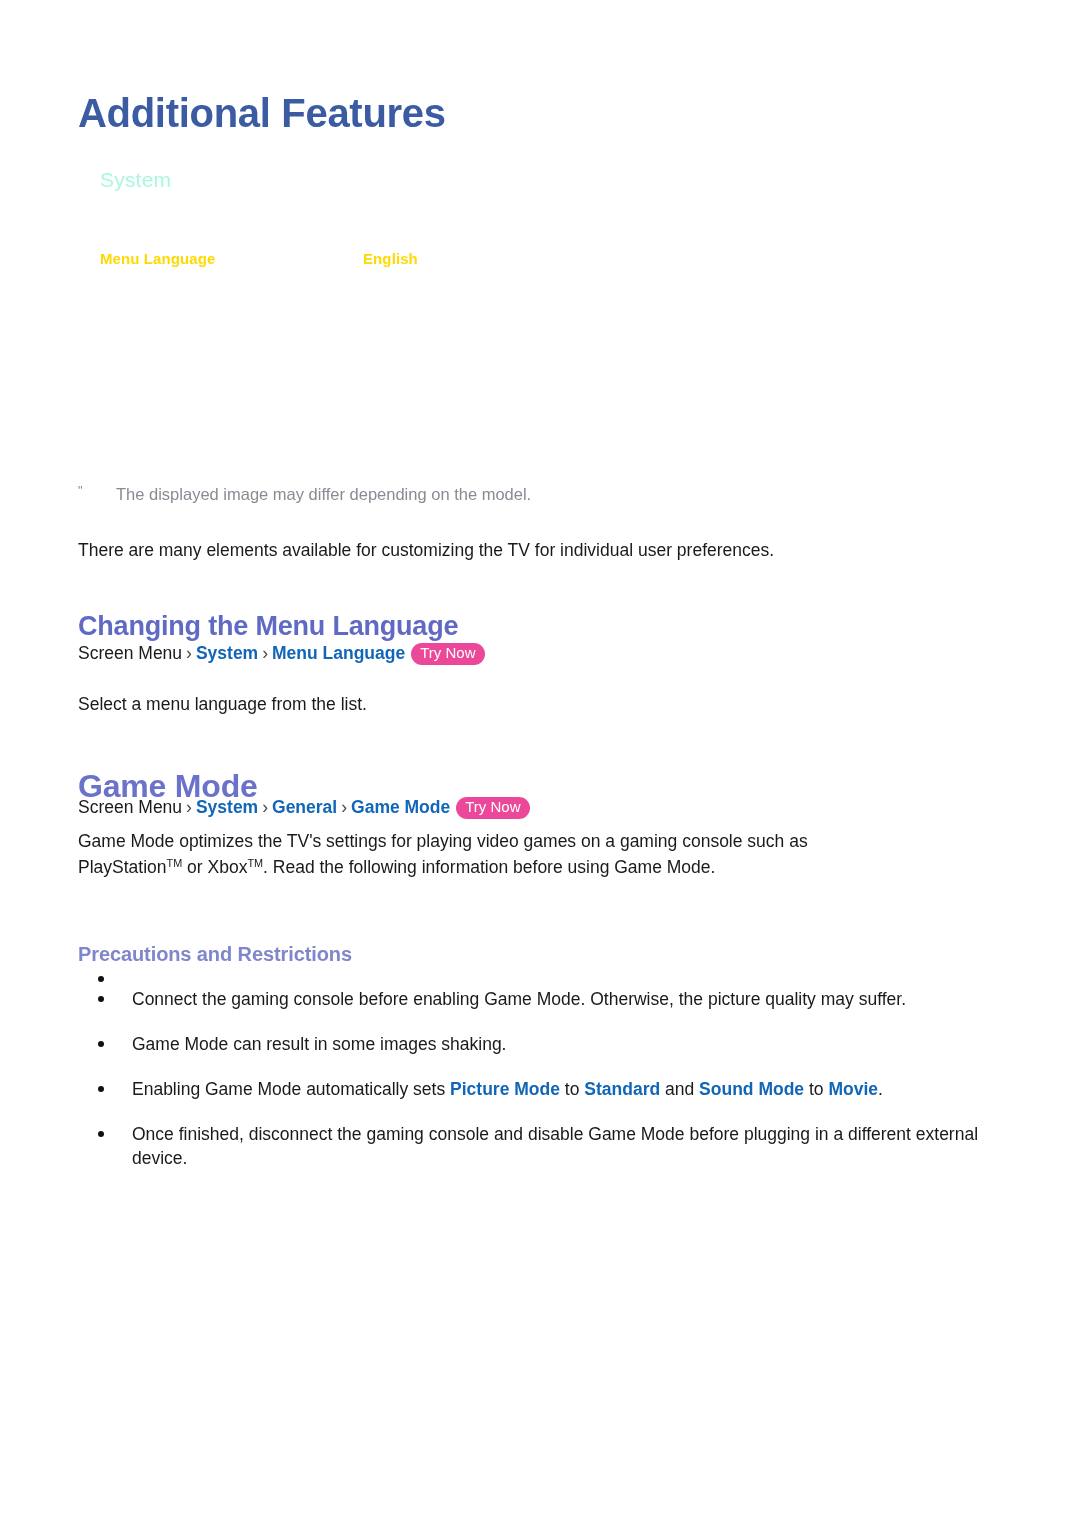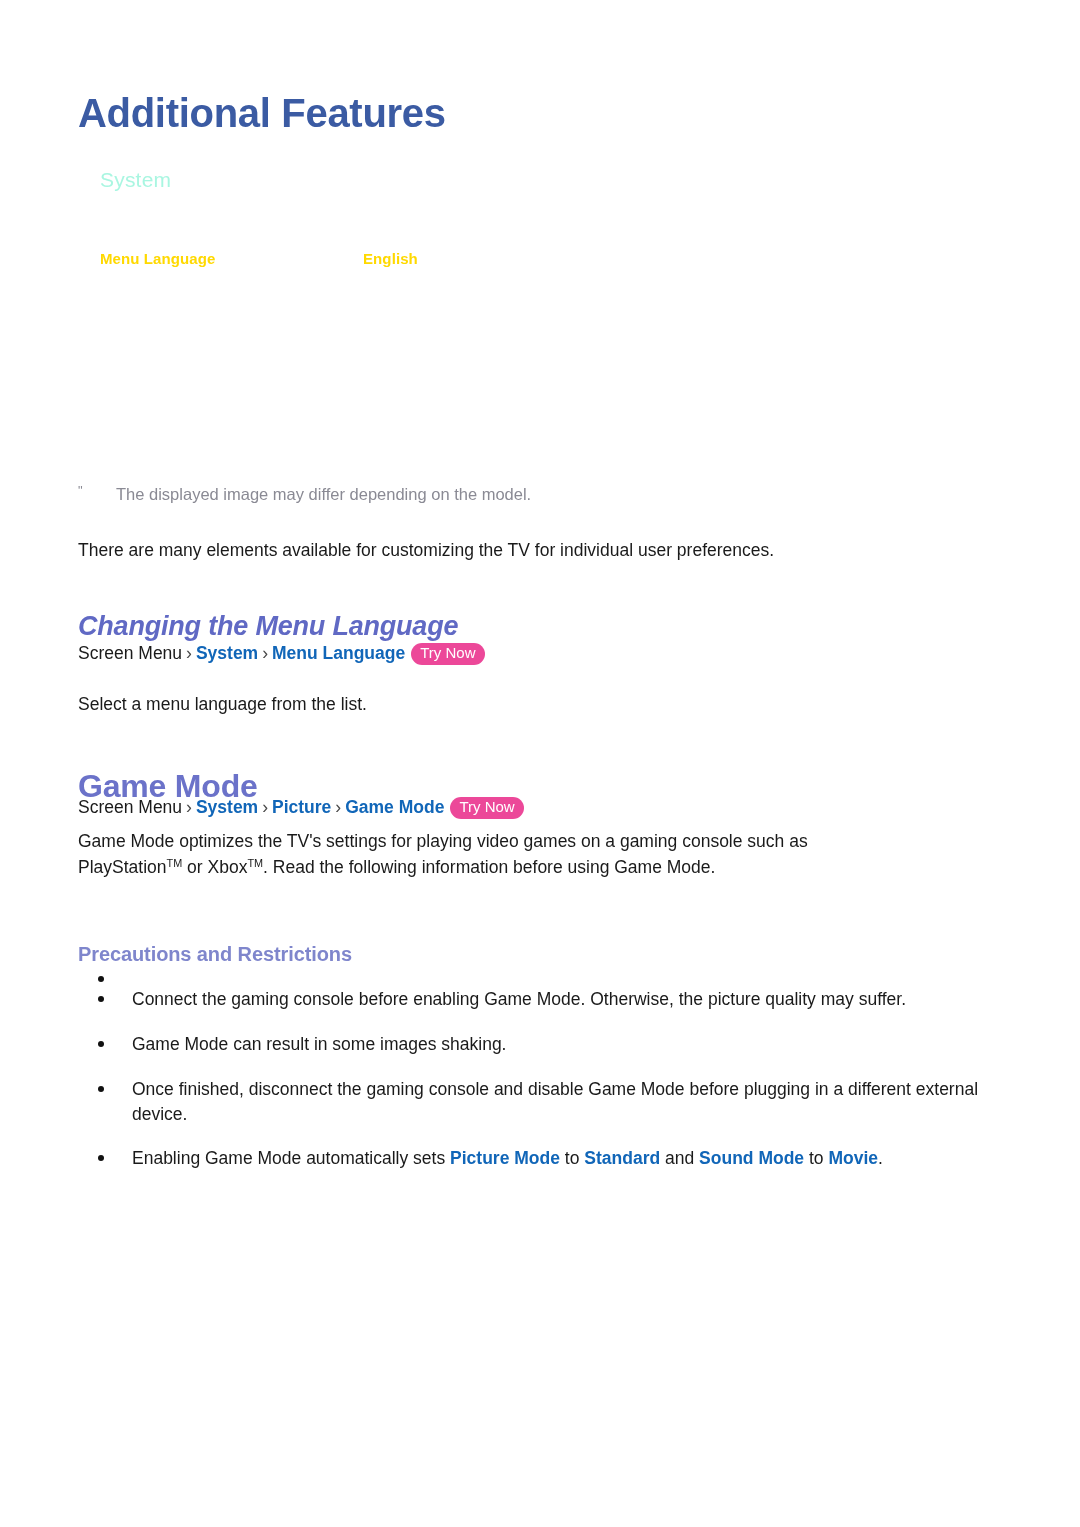--- a/index.html
+++ b/index.html
@@ -114,21 +114,20 @@
   #intro-para { top: 519px; }
 
   
   .h2 {
     position: absolute;
     left: 78px;
     font-size: 27px;
     font-weight: bold;
     color: #6069c4;
     letter-spacing: -0.2px;
-    font-style: italic;
   }
   #heading-menu-language { top: 589px; }
 
   .h1-sub {
     position: absolute;
     left: 78px;
     font-size: 32px;
     font-weight: bold;
     color: #6b72c9;
     letter-spacing: -0.2px;
@@ -247,31 +246,31 @@
 
   <div class="path" id="path-menu-language">
     <span class="root">Screen Menu</span><span class="sep">›</span><span class="lnk">System</span><span class="sep">›</span><span class="lnk">Menu Language</span><span class="badge">Try Now</span>
   </div>
 
   <p class="body-para" id="desc-menu-language">Select a menu language from the list.</p>
 
   <h2 class="h1-sub" id="heading-game-mode">Game Mode</h2>
 
   <div class="path" id="path-game-mode">
-    <span class="root">Screen Menu</span><span class="sep">›</span><span class="lnk">System</span><span class="sep">›</span><span class="lnk">Picture</span><span class="sep">›</span><span class="lnk">Game Mode</span><span class="badge">Try Now</span>
+    <span class="root">Screen Menu</span><span class="sep">›</span><span class="lnk">System</span><span class="sep">›</span><span class="lnk">General</span><span class="sep">›</span><span class="lnk">Game Mode</span><span class="badge">Try Now</span>
   </div>
 
   <div class="body-para" id="desc-game-mode">
     <span class="ln">Game Mode optimizes the TV's settings for playing video games on a gaming console such as</span>
     <span class="ln"><span>PlayStation</span><sup>TM</sup><span> or Xbox</span><sup>TM</sup><span>. Read the following information before using Game Mode.</span></span>
   </div>
 
   <h3 class="h3" id="heading-precautions">Precautions and Restrictions</h3>
 
   <div class="bullets" id="bullet-list">
       <div class="bullet"><span class="dot"></span></div>
       <div class="bullet"><span class="dot"></span><span>Connect the gaming console before enabling Game Mode. Otherwise, the picture quality may suffer.</span></div>
       <div class="bullet"><span class="dot"></span><span>Game Mode can result in some images shaking.</span></div>
+      <div class="bullet"><span class="dot"></span><span>Enabling Game Mode automatically sets </span><span class="term">Picture Mode</span><span> to </span><span class="term">Standard</span><span> and </span><span class="term">Sound Mode</span><span> to </span><span class="term">Movie</span><span>.</span></div>
       <div class="bullet"><span class="dot"></span><span>Once finished, disconnect the gaming console and disable Game Mode before plugging in a different external device.</span></div>
-      <div class="bullet"><span class="dot"></span><span>Enabling Game Mode automatically sets </span><span class="term">Picture Mode</span><span> to </span><span class="term">Standard</span><span> and </span><span class="term">Sound Mode</span><span> to </span><span class="term">Movie</span><span>.</span></div>
     </div>
 
 </div>
 
 </body></html>

